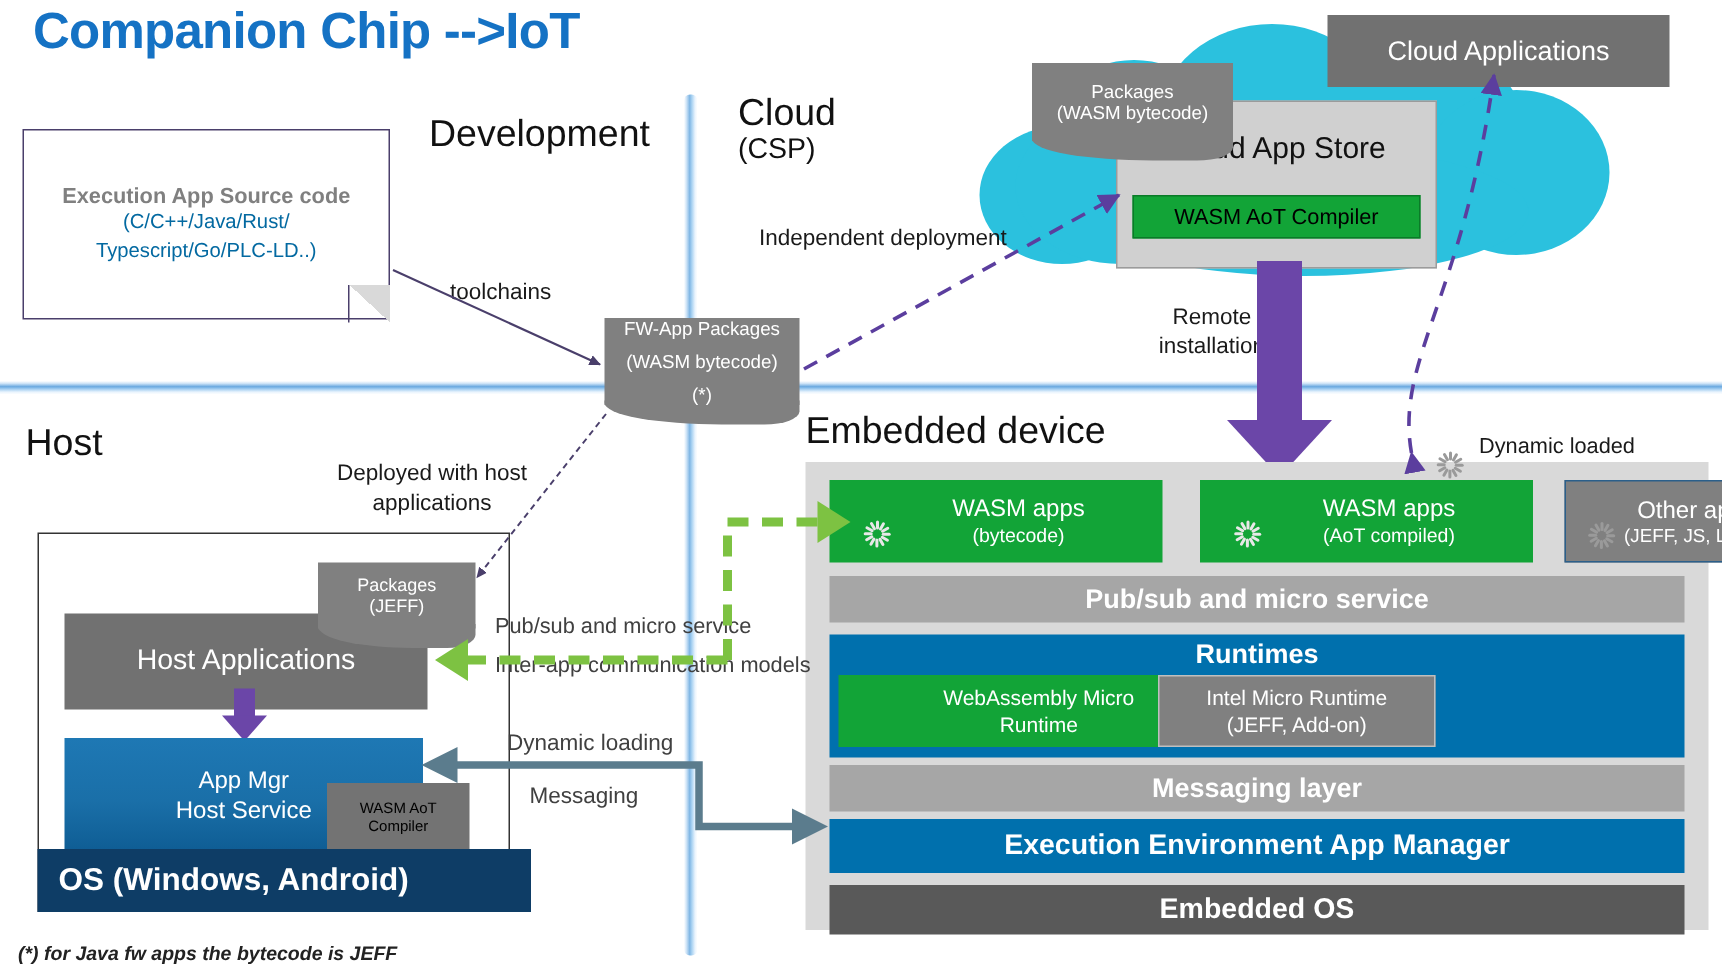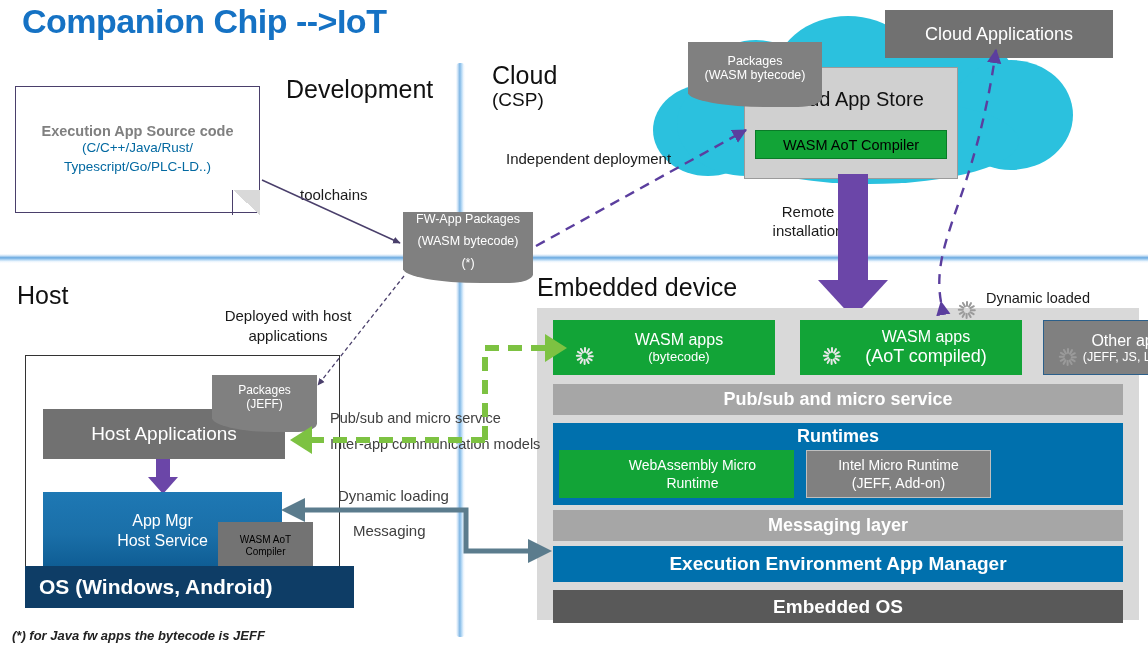--- a/index.html
+++ b/index.html
@@ -43,21 +43,21 @@
 
   
   #embox{left:537px;top:308px;width:602px;height:312px;background:#D9D9D9;}
   .band{box-sizing:border-box;color:#fff;font-weight:bold;}
   .grayband{background:#A6A6A6;}
   .blueband{background:#0070AD;}
   .darkband{background:#595959;}
 
   
   #hostbox{left:25px;top:355px;width:315px;height:253px;border:1px solid #333;background:#fff;}
-  #hostapps{left:43px;top:409px;width:242px;height:50px;background:#717171;color:#fff;font-size:19px;}
+  #hostapps{left:43px;top:409px;width:242px;height:64px;background:#717171;color:#fff;font-size:19px;}
   #appmgr{left:43px;top:492px;width:239px;height:77px;color:#fff;font-size:16px;line-height:1.25;
           background:linear-gradient(to bottom,#1E78B4 0%,#1A6FA8 55%,#0E5C93 100%);}
   #osbar{left:25px;top:566px;width:315px;height:42px;background:#0E3D66;color:#fff;
          font-size:21px;font-weight:bold;font-style:normal;}
   #wasmaot-host{left:218px;top:522px;width:95px;height:48px;background:#737373;color:#000;font-size:10px;line-height:1.25;}
 
   
   .purplearrow{left:838px;top:174px;width:30px;height:108px;background:#6B46A8;}
   .purplehead{left:818px;top:280px;width:0;height:0;border-left:35px solid transparent;
               border-right:35px solid transparent;border-top:38px solid #6B46A8;}
@@ -178,21 +178,21 @@
           <b style="transform:rotate(120deg)"></b>
           <b style="transform:rotate(150deg)"></b>
         <b style="transform:rotate(180deg)"></b>
           <b style="transform:rotate(210deg)"></b>
           <b style="transform:rotate(240deg)"></b>
         <b style="transform:rotate(270deg)"></b>
           <b style="transform:rotate(300deg)"></b>
           <b style="transform:rotate(330deg)"></b>
       </span>
       <span style="font-size:16px;margin-left:30px;">WASM apps</span>
-      <span style="font-size:18px;margin-left:30px;">(AoT compiled)</span>
+      <span style="font-size:13px;margin-left:30px;">(AoT compiled)</span>
     </div>
 
     <div class="abs ctr col" style="left:490px;width:152px;height:55px;background:#808080;color:#fff;border:1px solid #2b5f8a;box-sizing:border-box;">
       <span class="spin dark" style="position:absolute;left:10px;top:14px;width:26px;height:26px;">
         <b style="transform:rotate(0deg)"></b>
           <b style="transform:rotate(30deg)"></b>
           <b style="transform:rotate(60deg)"></b>
         <b style="transform:rotate(90deg)"></b>
           <b style="transform:rotate(120deg)"></b>
           <b style="transform:rotate(150deg)"></b>
@@ -210,21 +210,21 @@
 
   <div class="abs band grayband ctr" style="left:16px;top:76px;width:570px;height:31px;font-size:18px;">Pub/sub and micro service</div>
 
   <div class="abs band blueband" style="left:16px;top:115px;width:570px;height:82px;">
     <div class="ctr" style="height:27px;font-size:18px;">Runtimes</div>
     <div style="position:relative;height:48px;">
       <div class="abs ctr col" style="left:6px;top:0;width:203px;height:48px;background:#12A437;color:#fff;font-size:14px;font-weight:normal;line-height:1.3;padding-left:32px;">
         <span>WebAssembly Micro</span>
         <span>Runtime</span>
       </div>
-      <div class="abs ctr col" style="left:219px;top:0;width:185px;height:48px;background:#808080;color:#fff;font-size:14px;font-weight:normal;line-height:1.3;border:1px solid #bfbfbf;box-sizing:border-box;margin-left:34px;">
+      <div class="abs ctr col" style="left:219px;top:0;width:185px;height:48px;background:#808080;color:#fff;font-size:14px;font-weight:normal;line-height:1.3;border:1px solid #bfbfbf;box-sizing:border-box;">
         <span>Intel Micro Runtime</span>
         <span>(JEFF, Add-on)</span>
       </div>
     </div>
   </div>
 
   <div class="abs band grayband ctr" style="left:16px;top:202px;width:570px;height:31px;font-size:18px;">Messaging layer</div>
 
   <div class="abs band blueband ctr" style="left:16px;top:238px;width:570px;height:36px;font-size:19px;">Execution Environment App Manager</div>
 

